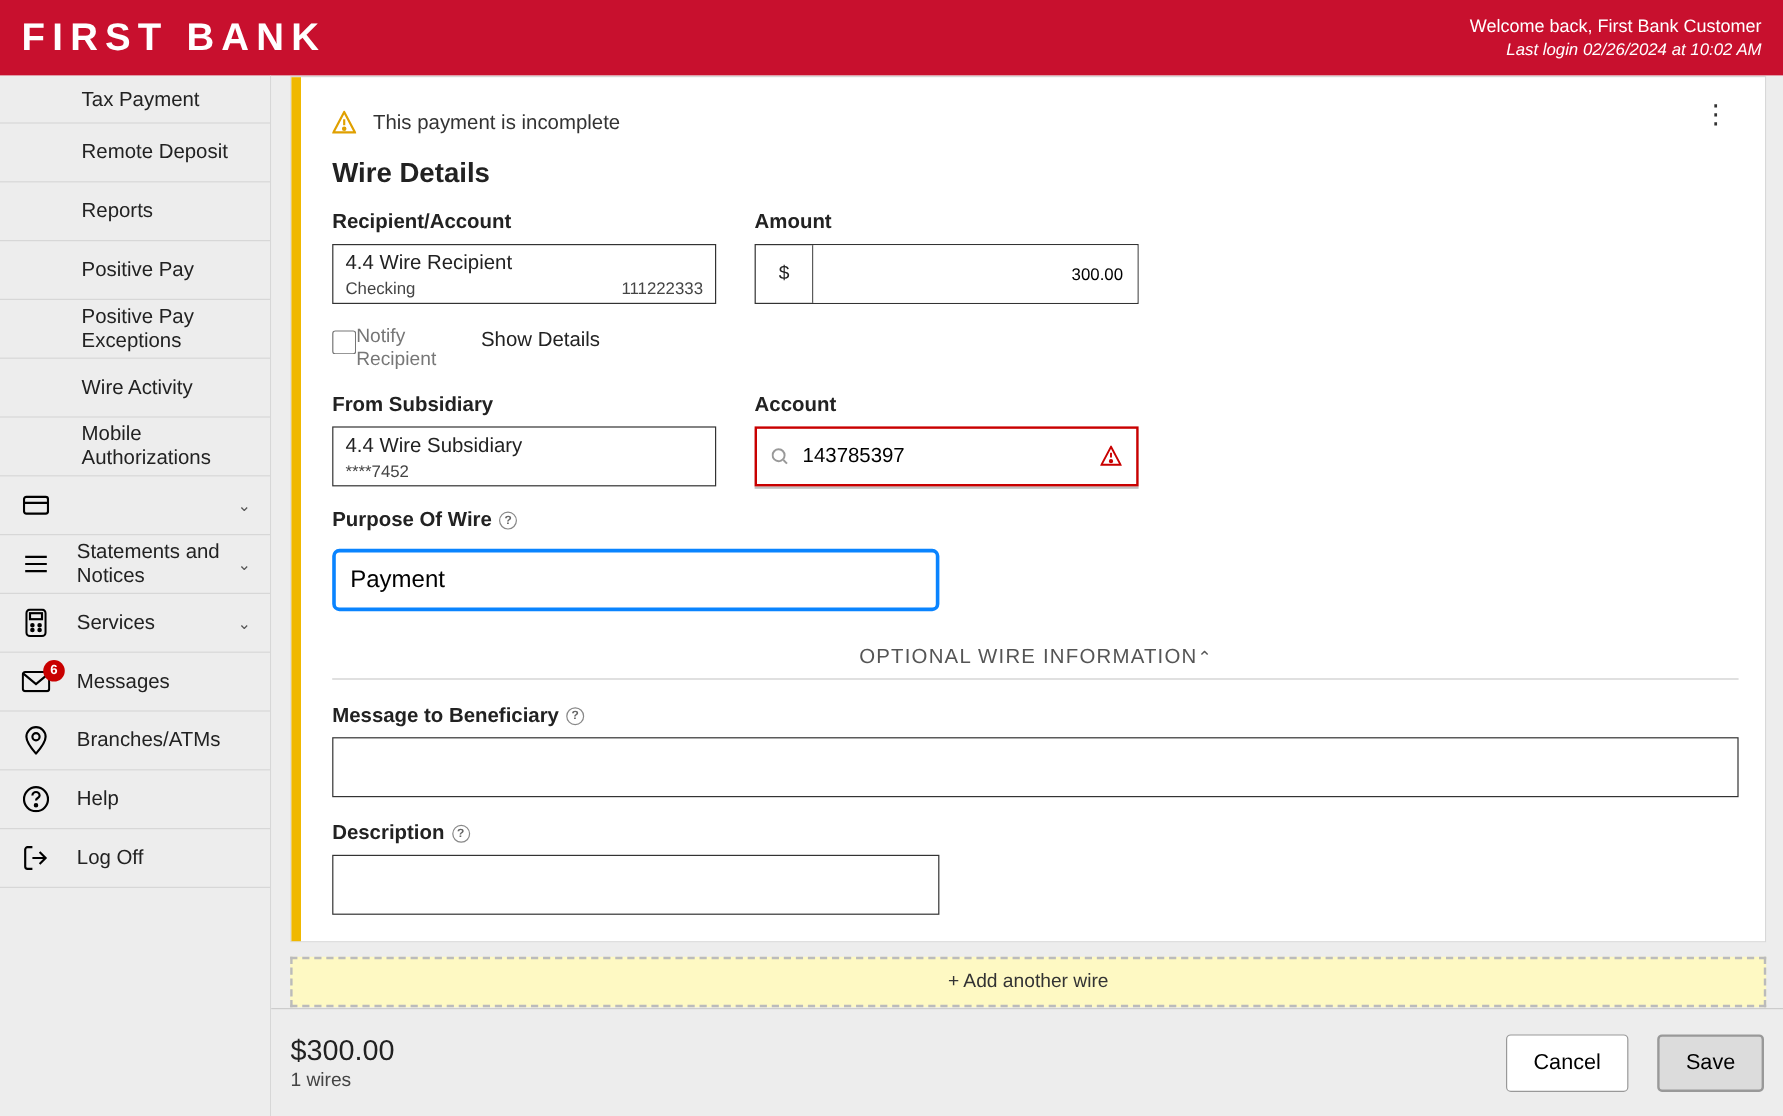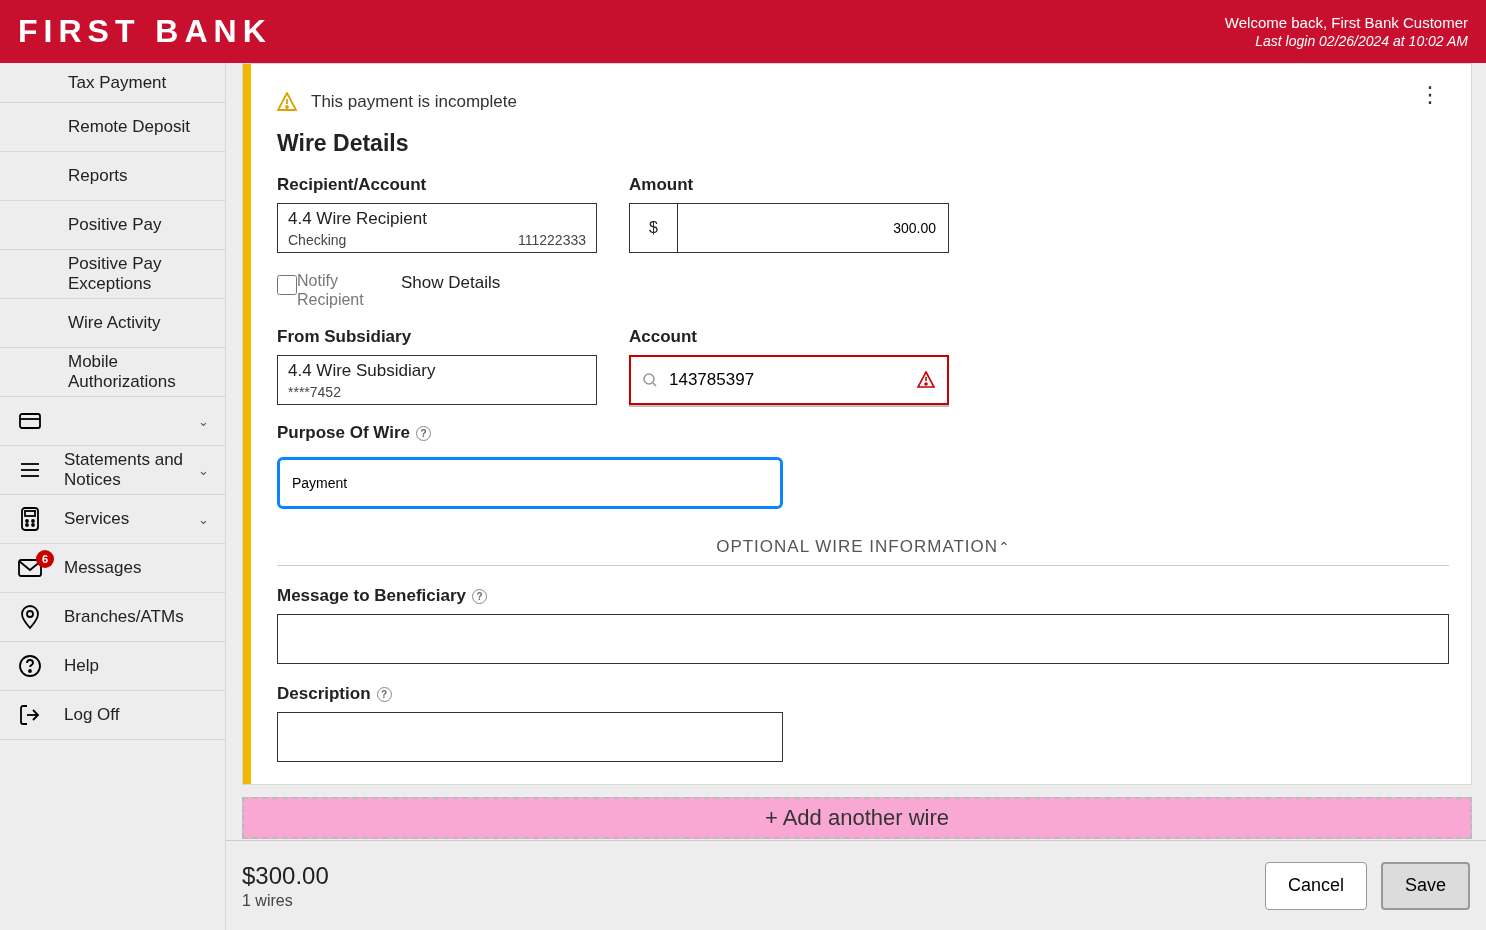--- a/index.html
+++ b/index.html
@@ -181,21 +181,21 @@
   .account-box .search-ic { color: #888; font-size: 15px; }
   .account-box input { flex: 1; border: none; font-size: 17px; outline: none; }
   .account-box .warn-ic { color: #c90000; }
 
   .purpose-input {
     border: 3px solid #0a84ff;
     border-radius: 6px;
     height: 52px;
     width: 506px;
     padding: 0 12px;
-    font-size: 14px;
+    font-size: 20px;
     outline: none;
     margin-top: 6px;
   }
 
   .opt-header {
     display: flex;
     align-items: center;
     justify-content: center;
     margin-top: 28px;
     border-bottom: 1px solid #ccc;
@@ -222,35 +222,35 @@
     resize: none;
   }
 
   .add-wire {
     margin: 12px 0 4px 0;
     border: 2px dashed #bbb;
     height: 42px;
     display: flex;
     align-items: center;
     justify-content: center;
-    font-size: 22px;
+    font-size: 16px;
     color: #333;
     cursor: pointer;
-    background: #f9a8d4;
+    background: #fef9c3;
   }
 
   
   .footer {
     height: 90px;
     background: #ededed;
     border-top: 1px solid #ccc;
     display: flex;
     align-items: center;
     padding: 0 16px;
-    gap: 14px;
+    gap: 24px;
   }
   .footer-left { flex: 1; display: flex; flex-direction: column; line-height: 1.3;}
   .footer-total { font-size: 24px; }
   .footer-count { font-size: 16px; color: #444; }
   .btn {
     height: 48px;
     padding: 0 22px;
     font-size: 18px;
     border: 1px solid #999;
     background: #fff;

